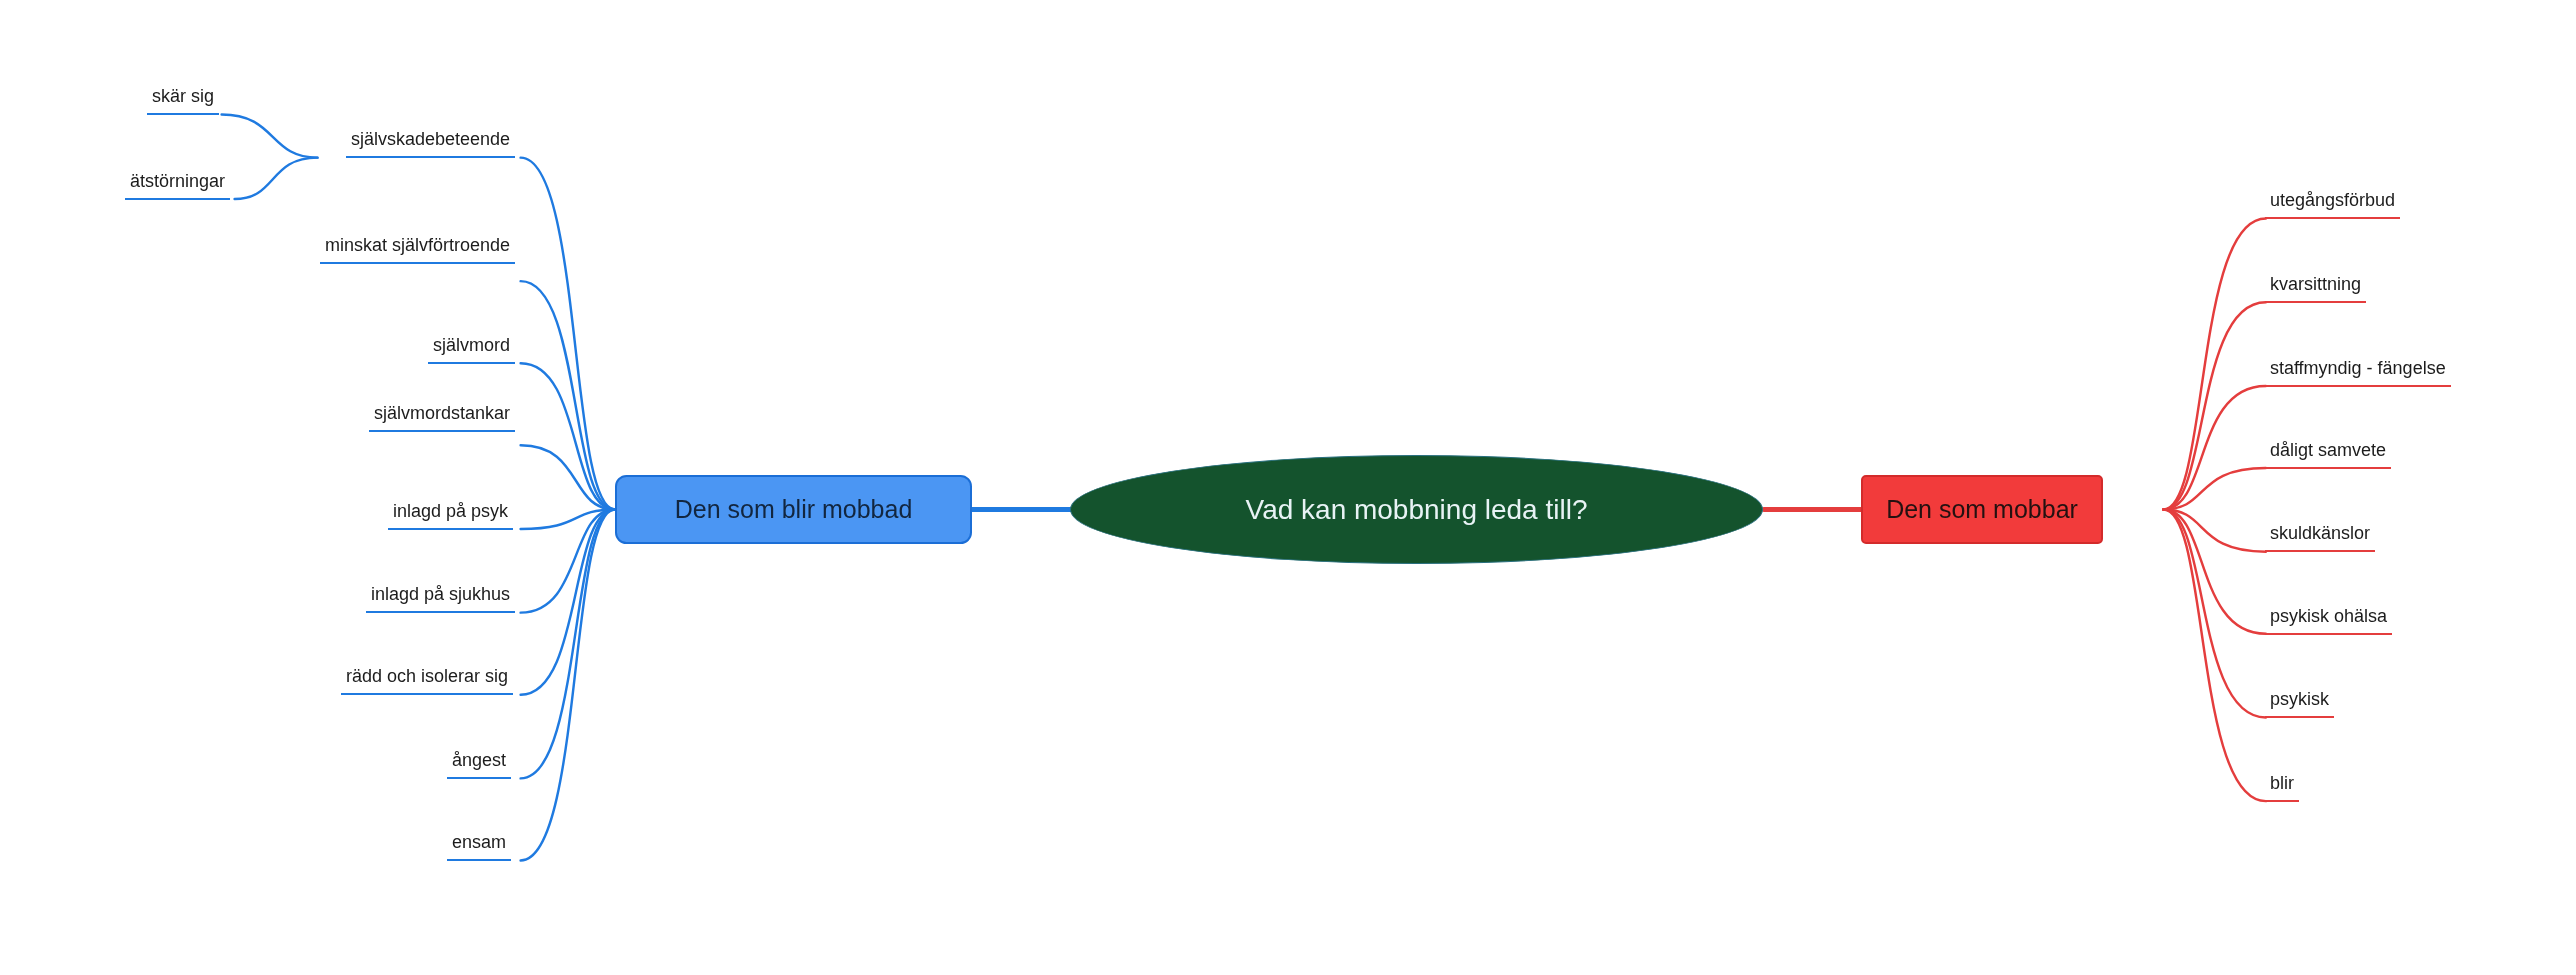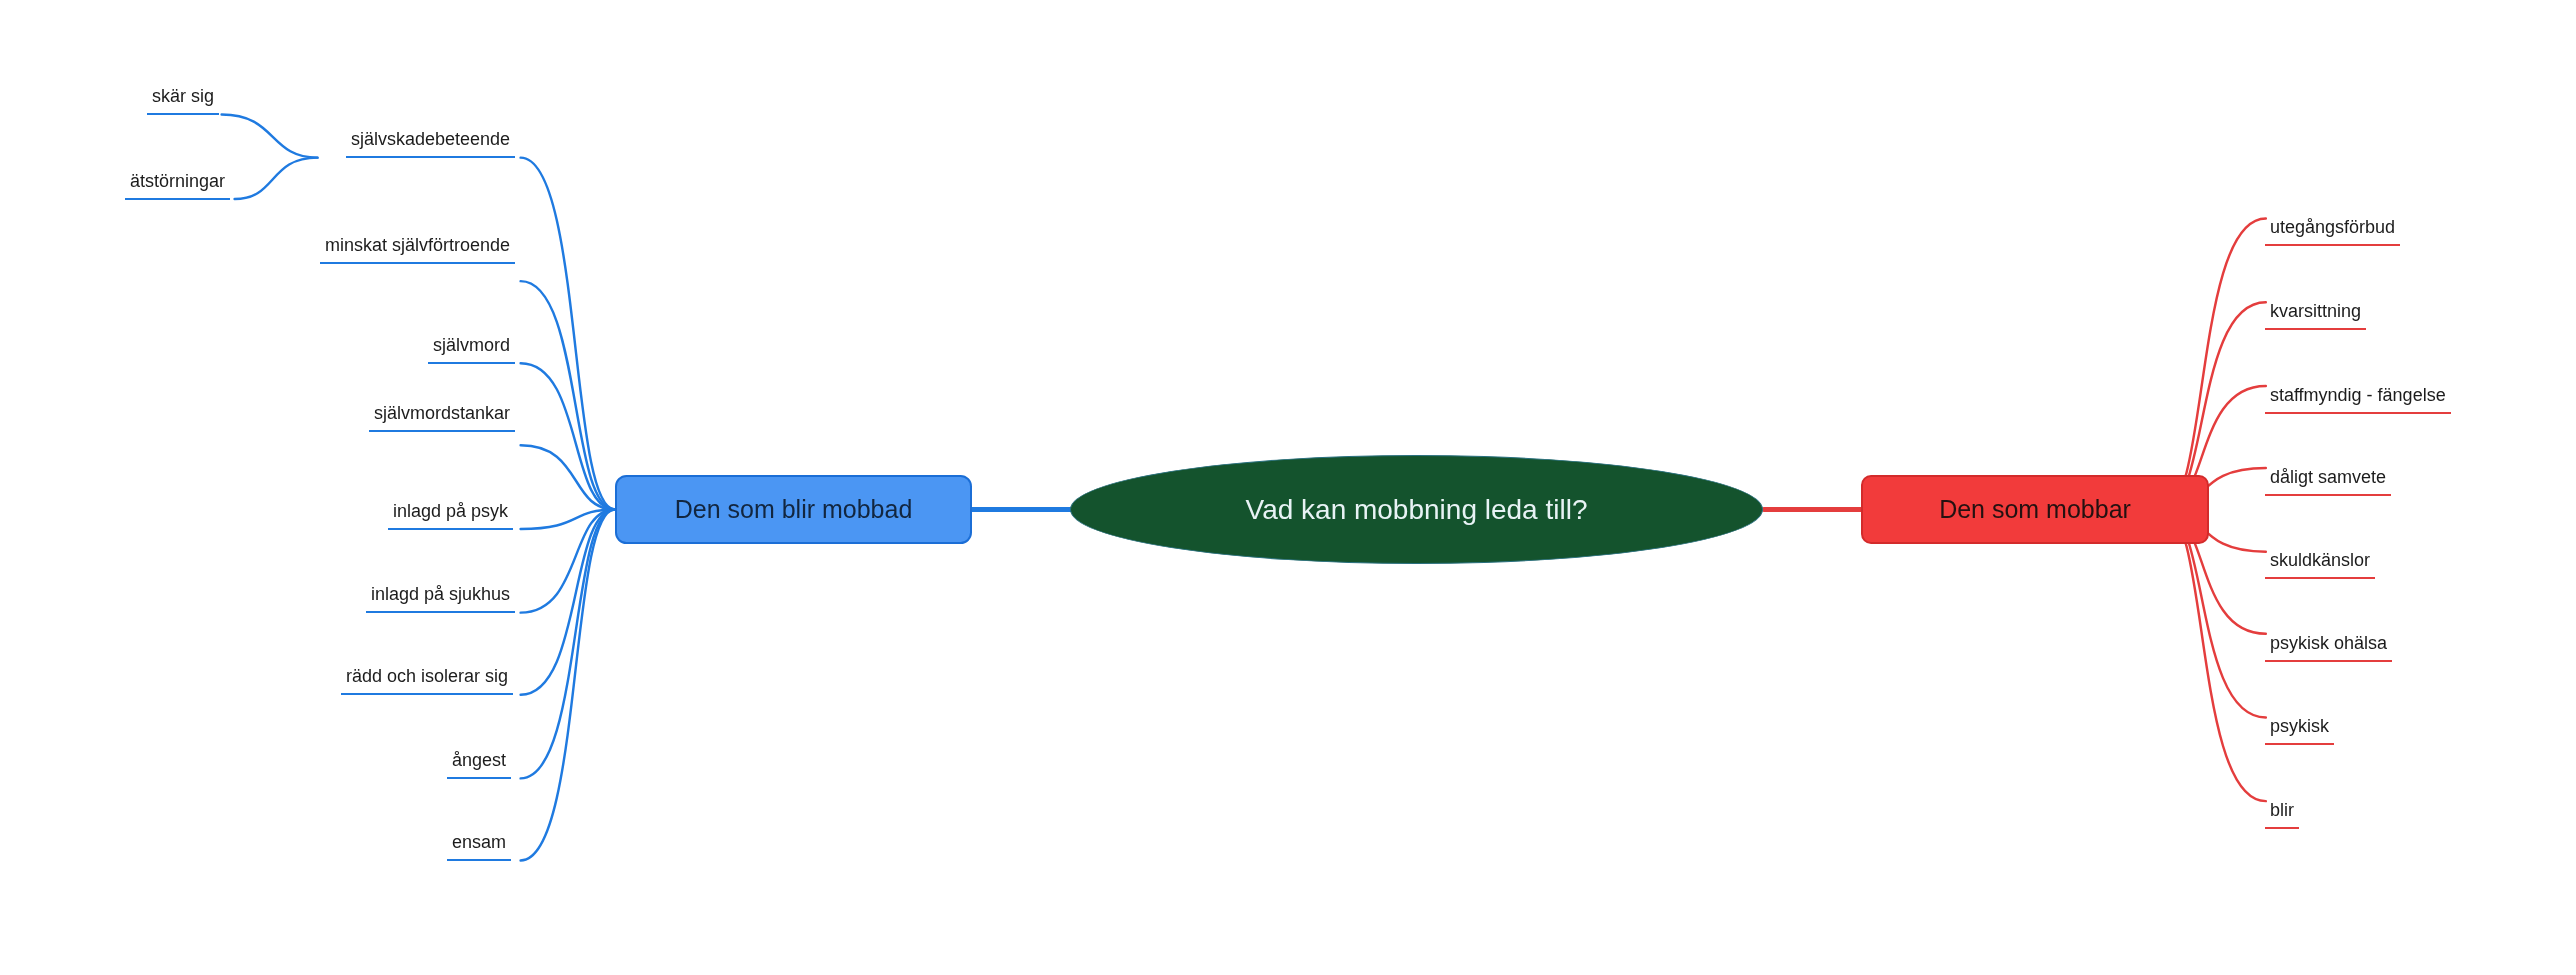--- a/index.html
+++ b/index.html
@@ -15,37 +15,37 @@
   .topic{
     position:absolute;
     font-size:18px;
     color:#1c1c1c;
     line-height:28px;
     padding:0 4.9px 3.3px 4.9px;
     white-space:nowrap;
     cursor:default;
   }
   .topic.blue{border-bottom:2.4px solid #1f7ae0;}
-  .topic.red{border-bottom:2.4px solid #e43d3d;margin-top:27px;}
+  .topic.red{border-bottom:2.4px solid #e43d3d;}
 
   .node{
     position:absolute;
     display:flex;align-items:center;justify-content:center;
     font-size:25px;
     white-space:nowrap;
     box-sizing:border-box;
   }
   .node.blue{
     left:615px;top:475px;width:357px;height:69px;
     background:#4b96f3;border:2.4px solid #1b6ed6;border-radius:11.4px;
     color:#12263f;
   }
   .node.red{
-    left:1861px;top:475px;width:348px;height:69px;
-    background:#f23b3b;border:2.4px solid #d32b2b;border-radius:10px;
+    left:1861px;top:475px;width:242px;height:69px;
+    background:#f23b3b;border:2.4px solid #d32b2b;border-radius:5px;
     color:#241111;
   }
   .center-ellipse{
     position:absolute;
     left:1070px;top:455px;width:693px;height:109px;
     background:#14532d;border:1.6px solid #29707f;border-radius:50%;
     display:flex;align-items:center;justify-content:center;
     font-size:28px;color:#e8f3f5;
     box-sizing:border-box;
   }

